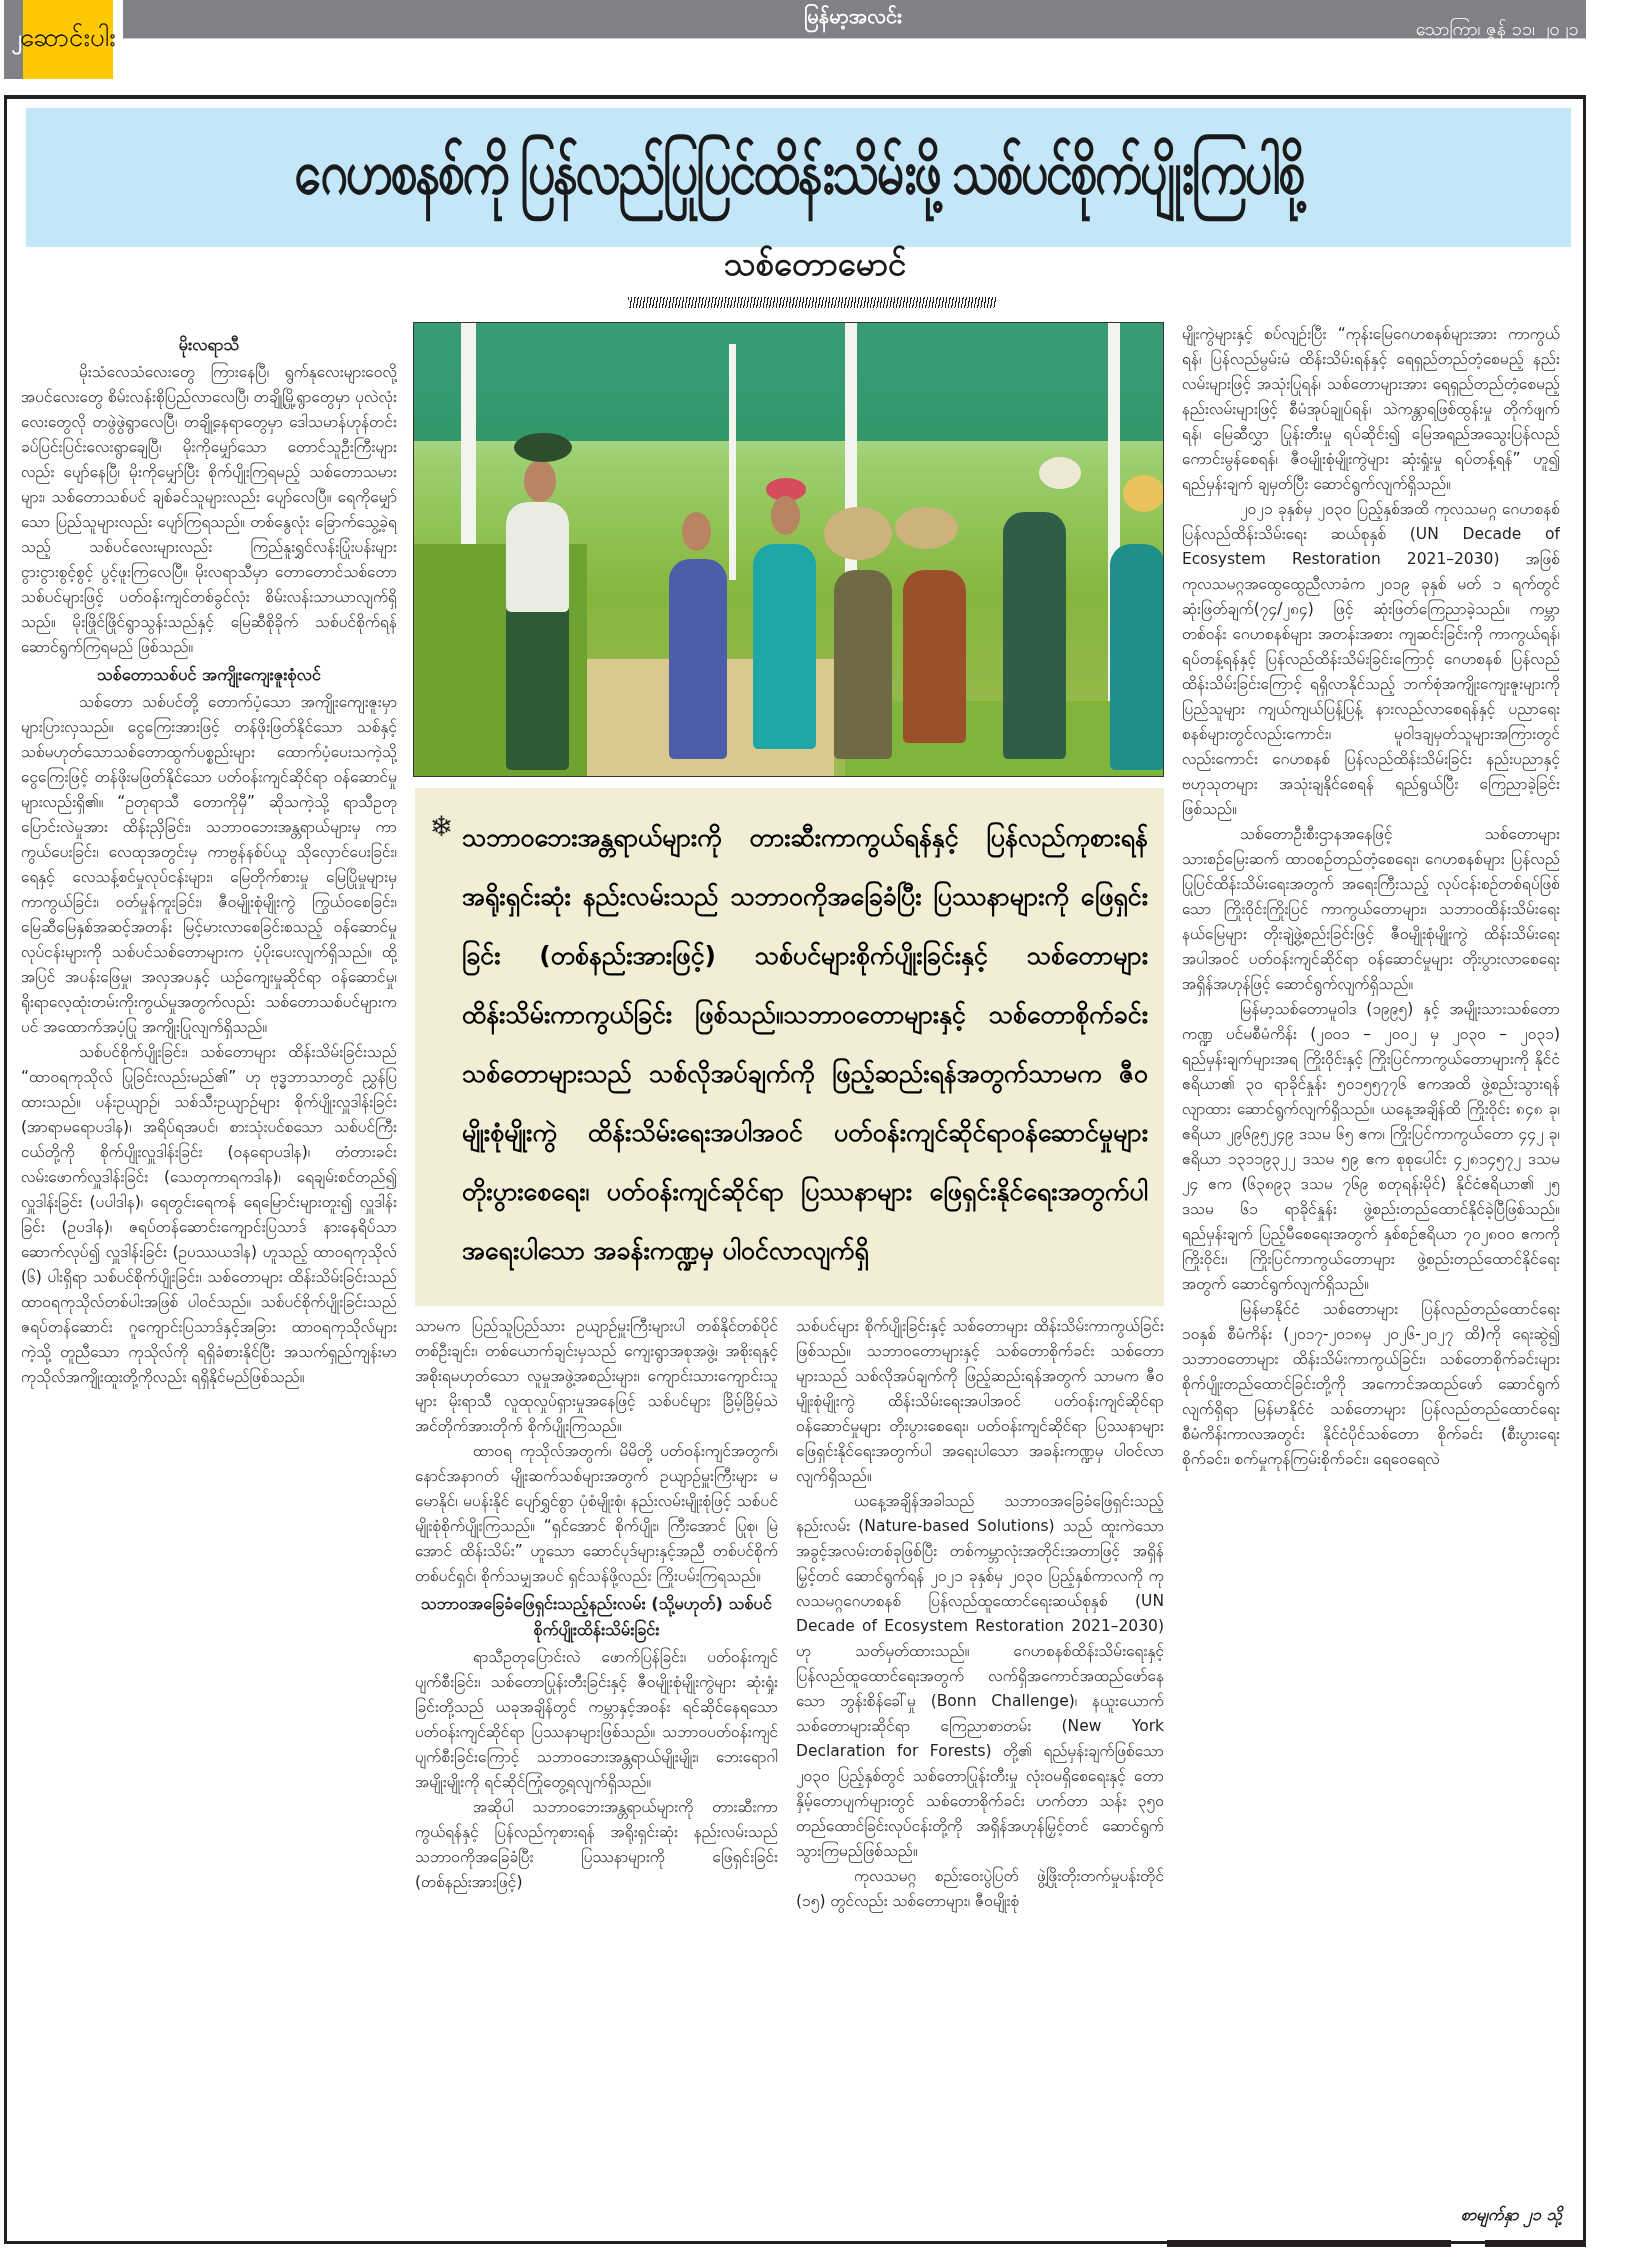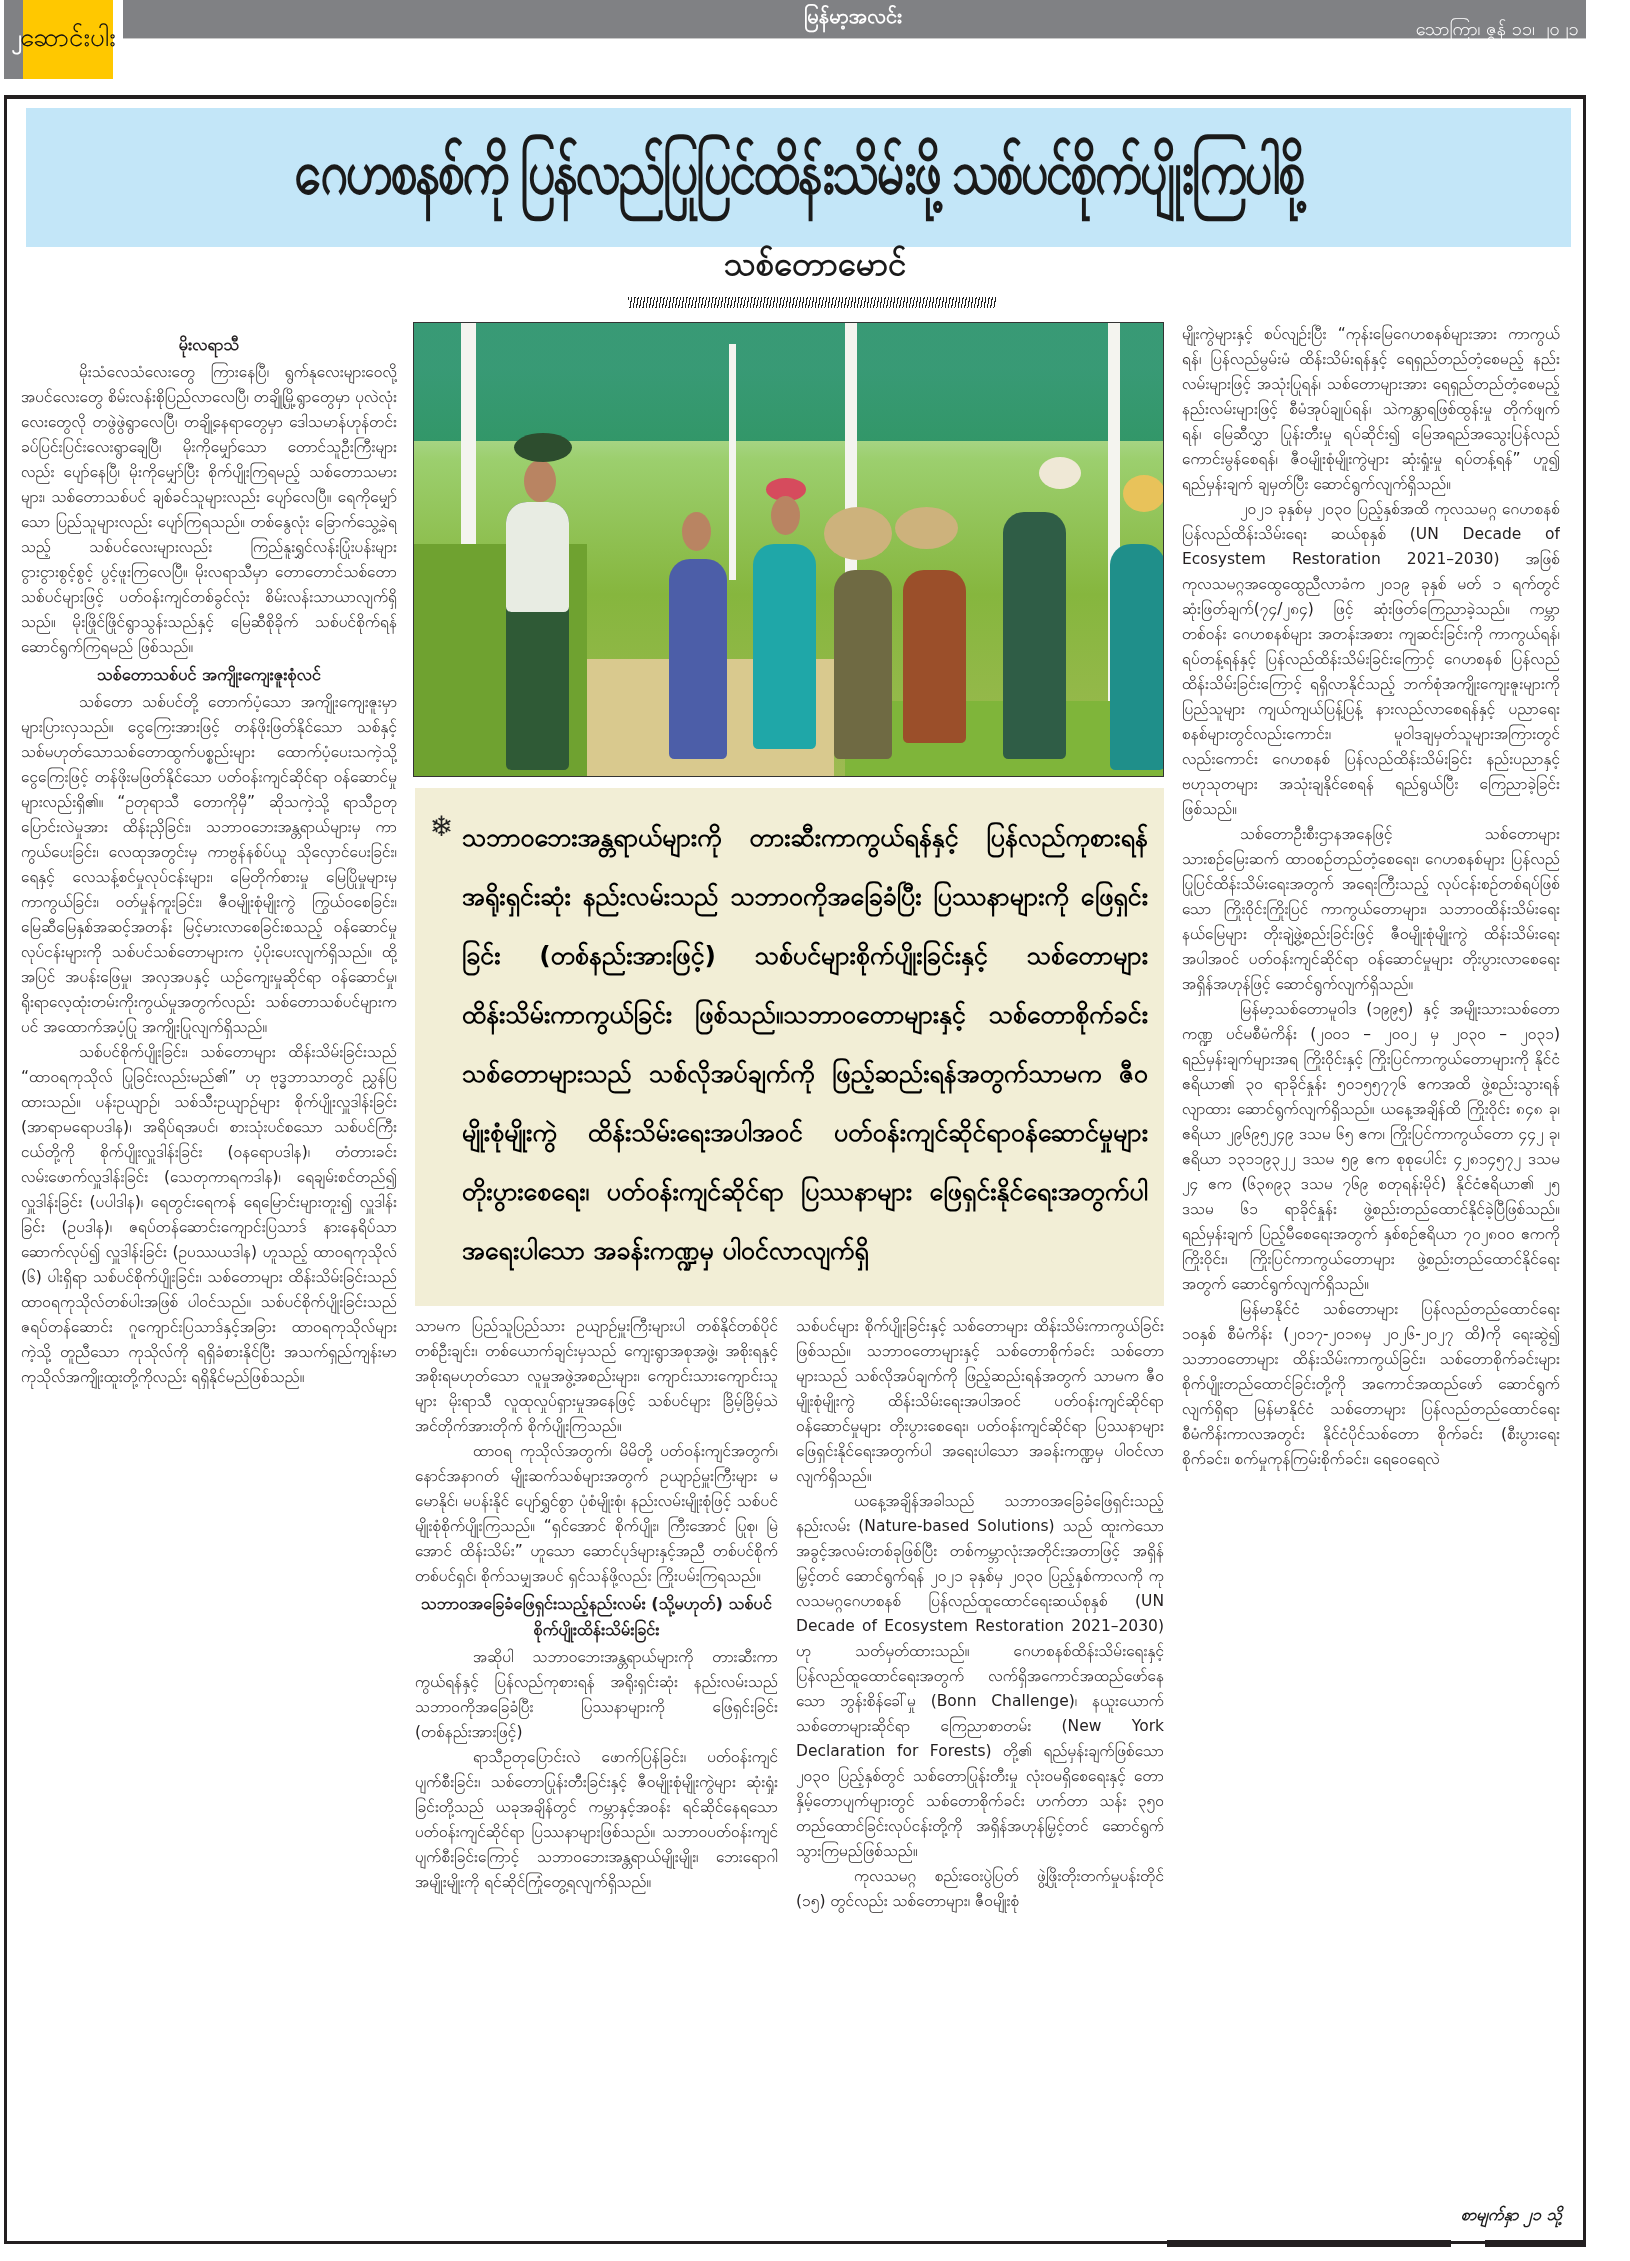--- a/index.html
+++ b/index.html
@@ -152,22 +152,22 @@
 
 <div class="pullquote">
   <span class="pullquote-icon">❄</span>
   <p class="pullquote-text">သဘာဝဘေးအန္တရာယ်များကို တားဆီးကာကွယ်ရန်နှင့် ပြန်လည်ကုစားရန် အရိုးရှင်းဆုံး နည်းလမ်းသည် သဘာဝကိုအခြေခံပြီး ပြဿနာများကို ဖြေရှင်းခြင်း (တစ်နည်းအားဖြင့်) သစ်ပင်များစိုက်ပျိုးခြင်းနှင့် သစ်တောများ ထိန်းသိမ်းကာကွယ်ခြင်း ဖြစ်သည်။သဘာဝတောများနှင့် သစ်တောစိုက်ခင်း သစ်တောများသည် သစ်လိုအပ်ချက်ကို ဖြည့်ဆည်းရန်အတွက်သာမက ဇီဝမျိုးစုံမျိုးကွဲ ထိန်းသိမ်းရေးအပါအဝင် ပတ်ဝန်းကျင်ဆိုင်ရာဝန်ဆောင်မှုများ တိုးပွားစေရေး၊ ပတ်ဝန်းကျင်ဆိုင်ရာ ပြဿနာများ ဖြေရှင်းနိုင်ရေးအတွက်ပါ အရေးပါသော အခန်းကဏ္ဍမှ ပါဝင်လာလျက်ရှိ</p>
 </div>
 
 <div class="col col-2">
   <p>သာမက ပြည်သူပြည်သား ဥယျာဉ်မှူးကြီးများပါ တစ်နိုင်တစ်ပိုင် တစ်ဦးချင်း၊ တစ်ယောက်ချင်းမှသည် ကျေးရွာအစုအဖွဲ့၊ အစိုးရနှင့် အစိုးရမဟုတ်သော လူမှုအဖွဲ့အစည်းများ၊ ကျောင်းသားကျောင်းသူများ မိုးရာသီ လူထုလှုပ်ရှားမှုအနေဖြင့် သစ်ပင်များ ခြိမ့်ခြိမ့်သဲ အင်တိုက်အားတိုက် စိုက်ပျိုးကြသည်။</p>
   <p class="indent">ထာဝရ ကုသိုလ်အတွက်၊ မိမိတို့ ပတ်ဝန်းကျင်အတွက်၊ နောင်အနာဂတ် မျိုးဆက်သစ်များအတွက် ဥယျာဉ်မှူးကြီးများ မမောနိုင်၊ မပန်းနိုင် ပျော်ရွှင်စွာ ပုံစံမျိုးစုံ၊ နည်းလမ်းမျိုးစုံဖြင့် သစ်ပင်မျိုးစုံစိုက်ပျိုးကြသည်။ “ရှင်အောင် စိုက်ပျိုး၊ ကြီးအောင် ပြုစု၊ မြဲအောင် ထိန်းသိမ်း” ဟူသော ဆောင်ပုဒ်များနှင့်အညီ တစ်ပင်စိုက် တစ်ပင်ရှင်၊ စိုက်သမျှအပင် ရှင်သန်ဖို့လည်း ကြိုးပမ်းကြရသည်။</p>
   <h3>သဘာဝအခြေခံဖြေရှင်းသည့်နည်းလမ်း (သို့မဟုတ်) သစ်ပင်စိုက်ပျိုးထိန်းသိမ်းခြင်း</h3>
+  <p class="indent">ရာသီဥတုပြောင်းလဲ ဖောက်ပြန်ခြင်း၊ ပတ်ဝန်းကျင် ပျက်စီးခြင်း၊ သစ်တောပြုန်းတီးခြင်းနှင့် ဇီဝမျိုးစုံမျိုးကွဲများ ဆုံးရှုံးခြင်းတို့သည် ယခုအချိန်တွင် ကမ္ဘာနှင့်အဝန်း ရင်ဆိုင်နေရသော ပတ်ဝန်းကျင်ဆိုင်ရာ ပြဿနာများဖြစ်သည်။ သဘာဝပတ်ဝန်းကျင် ပျက်စီးခြင်းကြောင့် သဘာဝဘေးအန္တရာယ်မျိုးမျိုး၊ ဘေးရောဂါအမျိုးမျိုးကို ရင်ဆိုင်ကြုံတွေ့ရလျက်ရှိသည်။</p>
   <p class="indent">အဆိုပါ သဘာဝဘေးအန္တရာယ်များကို တားဆီးကာကွယ်ရန်နှင့် ပြန်လည်ကုစားရန် အရိုးရှင်းဆုံး နည်းလမ်းသည် သဘာဝကိုအခြေခံပြီး ပြဿနာများကို ဖြေရှင်းခြင်း (တစ်နည်းအားဖြင့်)</p>
-  <p class="indent">ရာသီဥတုပြောင်းလဲ ဖောက်ပြန်ခြင်း၊ ပတ်ဝန်းကျင် ပျက်စီးခြင်း၊ သစ်တောပြုန်းတီးခြင်းနှင့် ဇီဝမျိုးစုံမျိုးကွဲများ ဆုံးရှုံးခြင်းတို့သည် ယခုအချိန်တွင် ကမ္ဘာနှင့်အဝန်း ရင်ဆိုင်နေရသော ပတ်ဝန်းကျင်ဆိုင်ရာ ပြဿနာများဖြစ်သည်။ သဘာဝပတ်ဝန်းကျင် ပျက်စီးခြင်းကြောင့် သဘာဝဘေးအန္တရာယ်မျိုးမျိုး၊ ဘေးရောဂါအမျိုးမျိုးကို ရင်ဆိုင်ကြုံတွေ့ရလျက်ရှိသည်။</p>
 </div>
 
 <div class="col col-3">
   <p>သစ်ပင်များ စိုက်ပျိုးခြင်းနှင့် သစ်တောများ ထိန်းသိမ်းကာကွယ်ခြင်း ဖြစ်သည်။ သဘာဝတောများနှင့် သစ်တောစိုက်ခင်း သစ်တောများသည် သစ်လိုအပ်ချက်ကို ဖြည့်ဆည်းရန်အတွက် သာမက ဇီဝမျိုးစုံမျိုးကွဲ ထိန်းသိမ်းရေးအပါအဝင် ပတ်ဝန်းကျင်ဆိုင်ရာဝန်ဆောင်မှုများ တိုးပွားစေရေး၊ ပတ်ဝန်းကျင်ဆိုင်ရာ ပြဿနာများ ဖြေရှင်းနိုင်ရေးအတွက်ပါ အရေးပါသော အခန်းကဏ္ဍမှ ပါဝင်လာလျက်ရှိသည်။</p>
   <p class="indent">ယနေ့အချိန်အခါသည် သဘာဝအခြေခံဖြေရှင်းသည့်နည်းလမ်း (Nature-based Solutions) သည် ထူးကဲသောအခွင့်အလမ်းတစ်ခုဖြစ်ပြီး တစ်ကမ္ဘာလုံးအတိုင်းအတာဖြင့် အရှိန်မြှင့်တင် ဆောင်ရွက်ရန် ၂၀၂၁ ခုနှစ်မှ ၂၀၃၀ ပြည့်နှစ်ကာလကို ကုလသမဂ္ဂဂေဟစနစ် ပြန်လည်ထူထောင်ရေးဆယ်စုနှစ် (UN Decade of Ecosystem Restoration 2021–2030) ဟု သတ်မှတ်ထားသည်။ ဂေဟစနစ်ထိန်းသိမ်းရေးနှင့် ပြန်လည်ထူထောင်ရေးအတွက် လက်ရှိအကောင်အထည်ဖော်နေသော ဘွန်းစိန်ခေါ်မှု (Bonn Challenge)၊ နယူးယောက်သစ်တောများဆိုင်ရာ ကြေညာစာတမ်း (New York Declaration for Forests) တို့၏ ရည်မှန်းချက်ဖြစ်သော ၂၀၃၀ ပြည့်နှစ်တွင် သစ်တောပြုန်းတီးမှု လုံးဝမရှိစေရေးနှင့် တောနှိမ့်တောပျက်များတွင် သစ်တောစိုက်ခင်း ဟက်တာ သန်း ၃၅၀ တည်ထောင်ခြင်းလုပ်ငန်းတို့ကို အရှိန်အဟုန်မြှင့်တင် ဆောင်ရွက်သွားကြမည်ဖြစ်သည်။</p>
   <p class="indent">ကုလသမဂ္ဂ စည်းဝေးပွဲပြတ် ဖွဲ့ဖြိုးတိုးတက်မှုပန်းတိုင် (၁၅) တွင်လည်း သစ်တောများ၊ ဇီဝမျိုးစုံ</p>
 </div>
 
 <div class="col col-4">
   <p>မျိုးကွဲများနှင့် စပ်လျဉ်းပြီး “ကုန်းမြေဂေဟစနစ်များအား ကာကွယ်ရန်၊ ပြန်လည်မွမ်းမံ ထိန်းသိမ်းရန်နှင့် ရေရှည်တည်တံ့စေမည့် နည်းလမ်းများဖြင့် အသုံးပြုရန်၊ သစ်တောများအား ရေရှည်တည်တံ့စေမည့် နည်းလမ်းများဖြင့် စီမံအုပ်ချုပ်ရန်၊ သဲကန္တာရဖြစ်ထွန်းမှု တိုက်ဖျက်ရန်၊ မြေဆီလွှာ ပြုန်းတီးမှု ရပ်ဆိုင်း၍ မြေအရည်အသွေးပြန်လည်ကောင်းမွန်စေရန်၊ ဇီဝမျိုးစုံမျိုးကွဲများ ဆုံးရှုံးမှု ရပ်တန့်ရန်” ဟူ၍ ရည်မှန်းချက် ချမှတ်ပြီး ဆောင်ရွက်လျက်ရှိသည်။</p>

